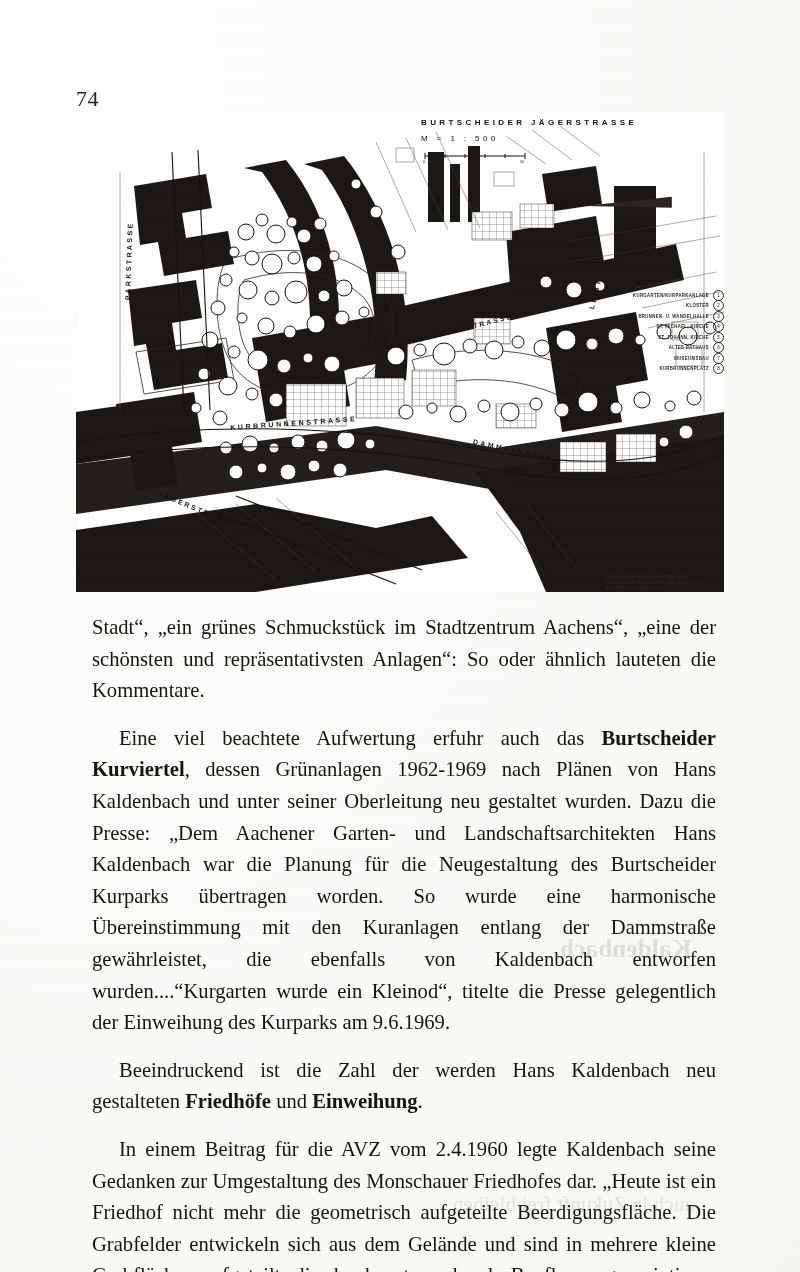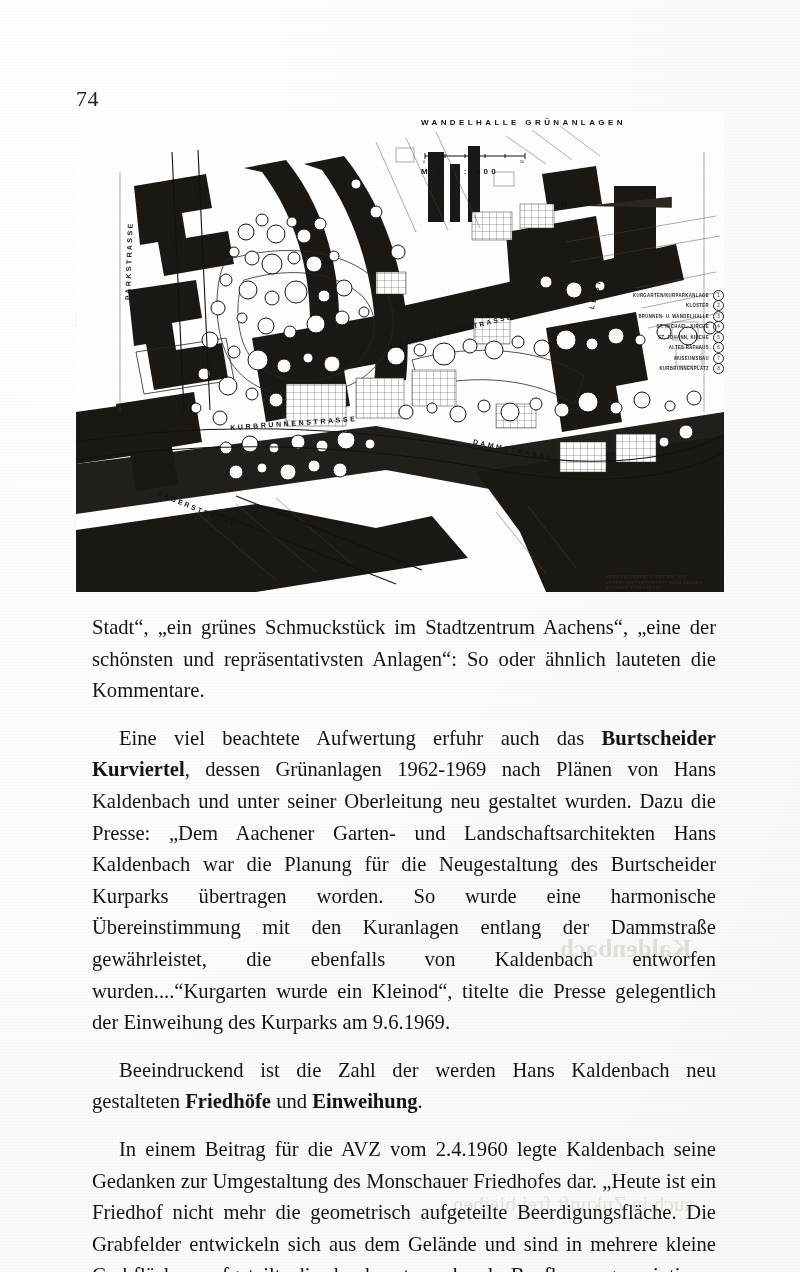--- a/index.html
+++ b/index.html
@@ -49,22 +49,22 @@
   #mapsvg{position:absolute;inset:0;width:100%;height:100%;}
   .maptitle{
     position:absolute;left:345px;top:6px;
     font-family:"Liberation Sans", sans-serif;
     font-size:8px;font-weight:bold;color:#15120f;
     letter-spacing:3.4px;white-space:nowrap;
   }
   .mapscale{
     position:absolute;left:345px;top:22px;
     font-family:"Liberation Sans", sans-serif;
-    font-size:8px;font-weight:bold;color:#15120f;
-    letter-spacing:3.4px;white-space:nowrap;margin-top:33px;
+    font-size:8px;font-weight:normal;color:#15120f;
+    letter-spacing:3.4px;white-space:nowrap;
   }
   #scalebar{position:absolute;left:345px;top:40px;width:110px;height:12px;}
   #northwrap{position:absolute;left:485px;top:82px;width:120px;height:22px;}
   .northlbl{
     position:absolute;left:0;top:4px;
     font-family:"Liberation Sans", sans-serif;
     font-size:9px;font-weight:bold;color:#15120f;
   }
   
   #legend{position:absolute;left:548px;top:178px;width:100px;}
@@ -301,21 +301,21 @@
       <g stroke="#14110e" stroke-width="1.1" fill="none">
         <path d="M96,40 L108,300"></path>
         <path d="M122,38 L134,298"></path>
         <path d="M0,330 C160,306 300,318 420,340 C540,362 620,340 648,322"></path>
         <path d="M0,348 C160,324 300,336 420,358 C540,380 620,358 648,340"></path>
         <path d="M138,400 L320,472"></path>
         <path d="M160,384 L346,458"></path>
       </g>
     </svg>
 
-    <div class="maptitle">WANDELHALLE   GRÜNANLAGEN</div>
+    <div class="maptitle">BURTSCHEIDER   JÄGERSTRASSE</div>
     <div class="mapscale">M = 1 : 500</div>
 
     <svg id="scalebar" viewBox="0 0 110 12">
       <line x1="4" y1="4" x2="104" y2="4" stroke="#15120f" stroke-width="1.1"></line>
       <g stroke="#15120f" stroke-width="1">
         <line x1="4" y1="1" x2="4" y2="7"></line>
           <line x1="24" y1="2" x2="24" y2="6"></line>
         <line x1="44" y1="2" x2="44" y2="6"></line>
           <line x1="64" y1="2" x2="64" y2="6"></line>
         <line x1="84" y1="2" x2="84" y2="6"></line>

